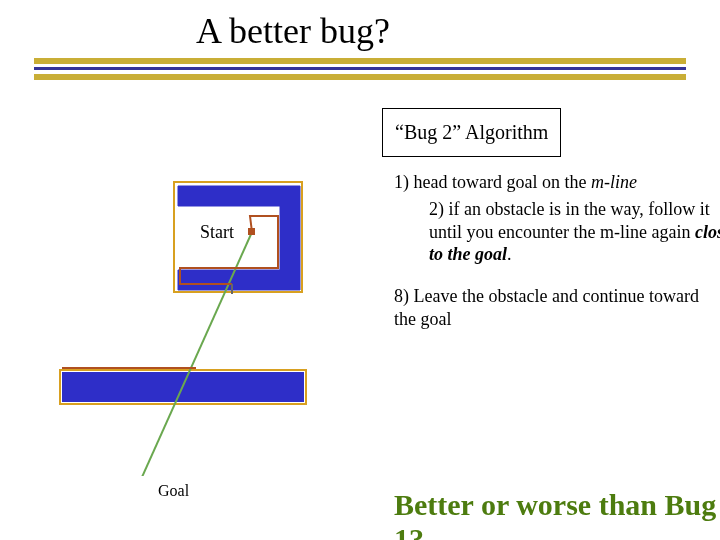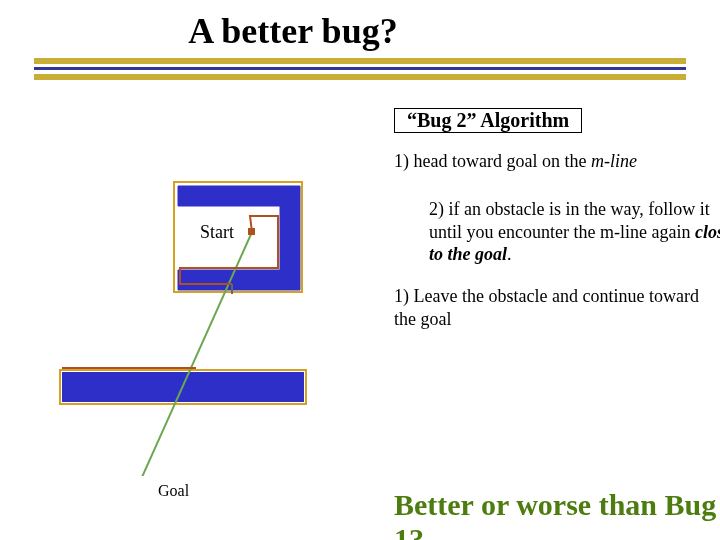--- a/index.html
+++ b/index.html
@@ -13,50 +13,48 @@
     overflow: hidden;
   }
   .title {
     position: absolute;
     top: 10px;
     left: 0;
     width: 586px;
     text-align: center;
     font-size: 36px;
     color: #000;
-    font-weight: bold;
   }
   .rule1, .rule2, .rule3 {
     position: absolute;
     left: 34px;
     width: 652px;
     height: 0;
     border-top-style: solid;
   }
   .rule1 { top: 58px; border-top-width: 6px; border-top-color: #c9ae36; }
   .rule2 { top: 67px; border-top-width: 3px; border-top-color: #333399; }
   .rule3 { top: 74px; border-top-width: 6px; border-top-color: #c9ae36; }
   .algobox {
     position: absolute;
     top: 108px;
-    left: 394px;
+    left: 382px;
     border: 1.5px solid #000;
-    padding: 0 12px;
+    padding: 12px 12px;
     font-family: "Comic Sans MS", "Segoe Script", cursive;
     font-size: 20px;
-    font-weight: bold;
   }
   .step {
     position: absolute;
     left: 394px;
     width: 310px;
     font-size: 18px;
     line-height: 1.25;
   }
-  .step1 { top: 150px; }
+  .step1 { top: 171px; }
   .step2 { top: 198px; margin-left: 35px; }
   .step3 { top: 285px; }
   .italic { font-style: italic; }
   .bolditalic { font-style: italic; font-weight: bold; }
   .question {
     position: absolute;
     left: 394px;
     top: 488px;
     font-family: "Comic Sans MS", "Segoe Script", cursive;
     font-size: 30px;
@@ -95,21 +93,21 @@
 <div class="algobox">“Bug 2” Algorithm</div>
 
 <div class="step step1">
   <span>1) head toward goal on the </span><span class="italic">m-line</span>
 </div>
 
 <div class="step step2">
   <span>2) if an obstacle is in the way, follow it until you encounter the m-line again </span><span class="bolditalic">closer to the goal</span><span>.</span>
 </div>
 
-<div class="step step3">1) Leave the obstacle and continue toward the goal</div>
+<div class="step step3">8) Leave the obstacle and continue toward the goal</div>
 
 <div class="question">Better or worse than Bug 1?</div>
 
 <div class="start-label">Start</div>
 <div class="goal-label">Goal</div>
 
 <svg class="diagram" viewBox="0 0 272 300">
 
   <rect x="118" y="6" width="128" height="110" fill="none" stroke="#d8a020" stroke-width="2"></rect>
   <rect x="4" y="194" width="246" height="34" fill="none" stroke="#d8a020" stroke-width="2"></rect>

